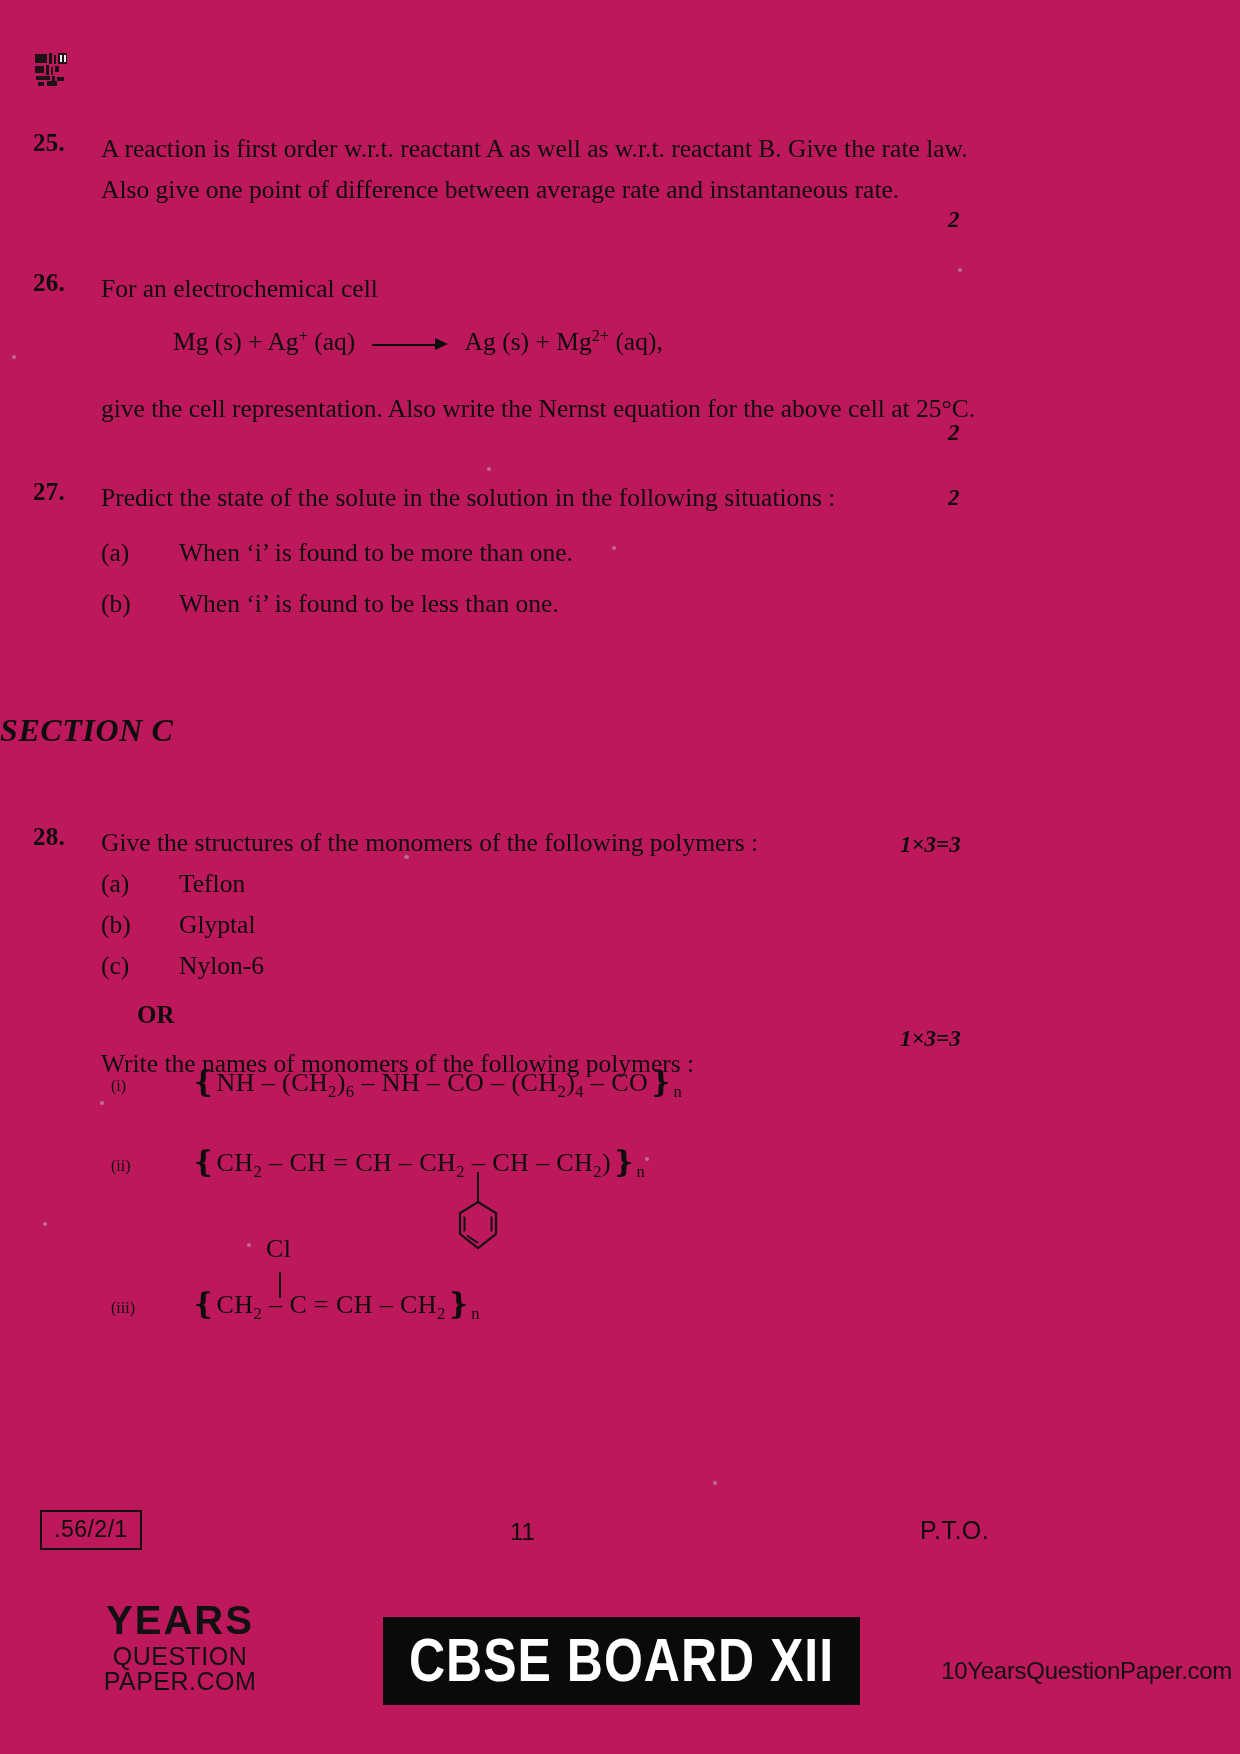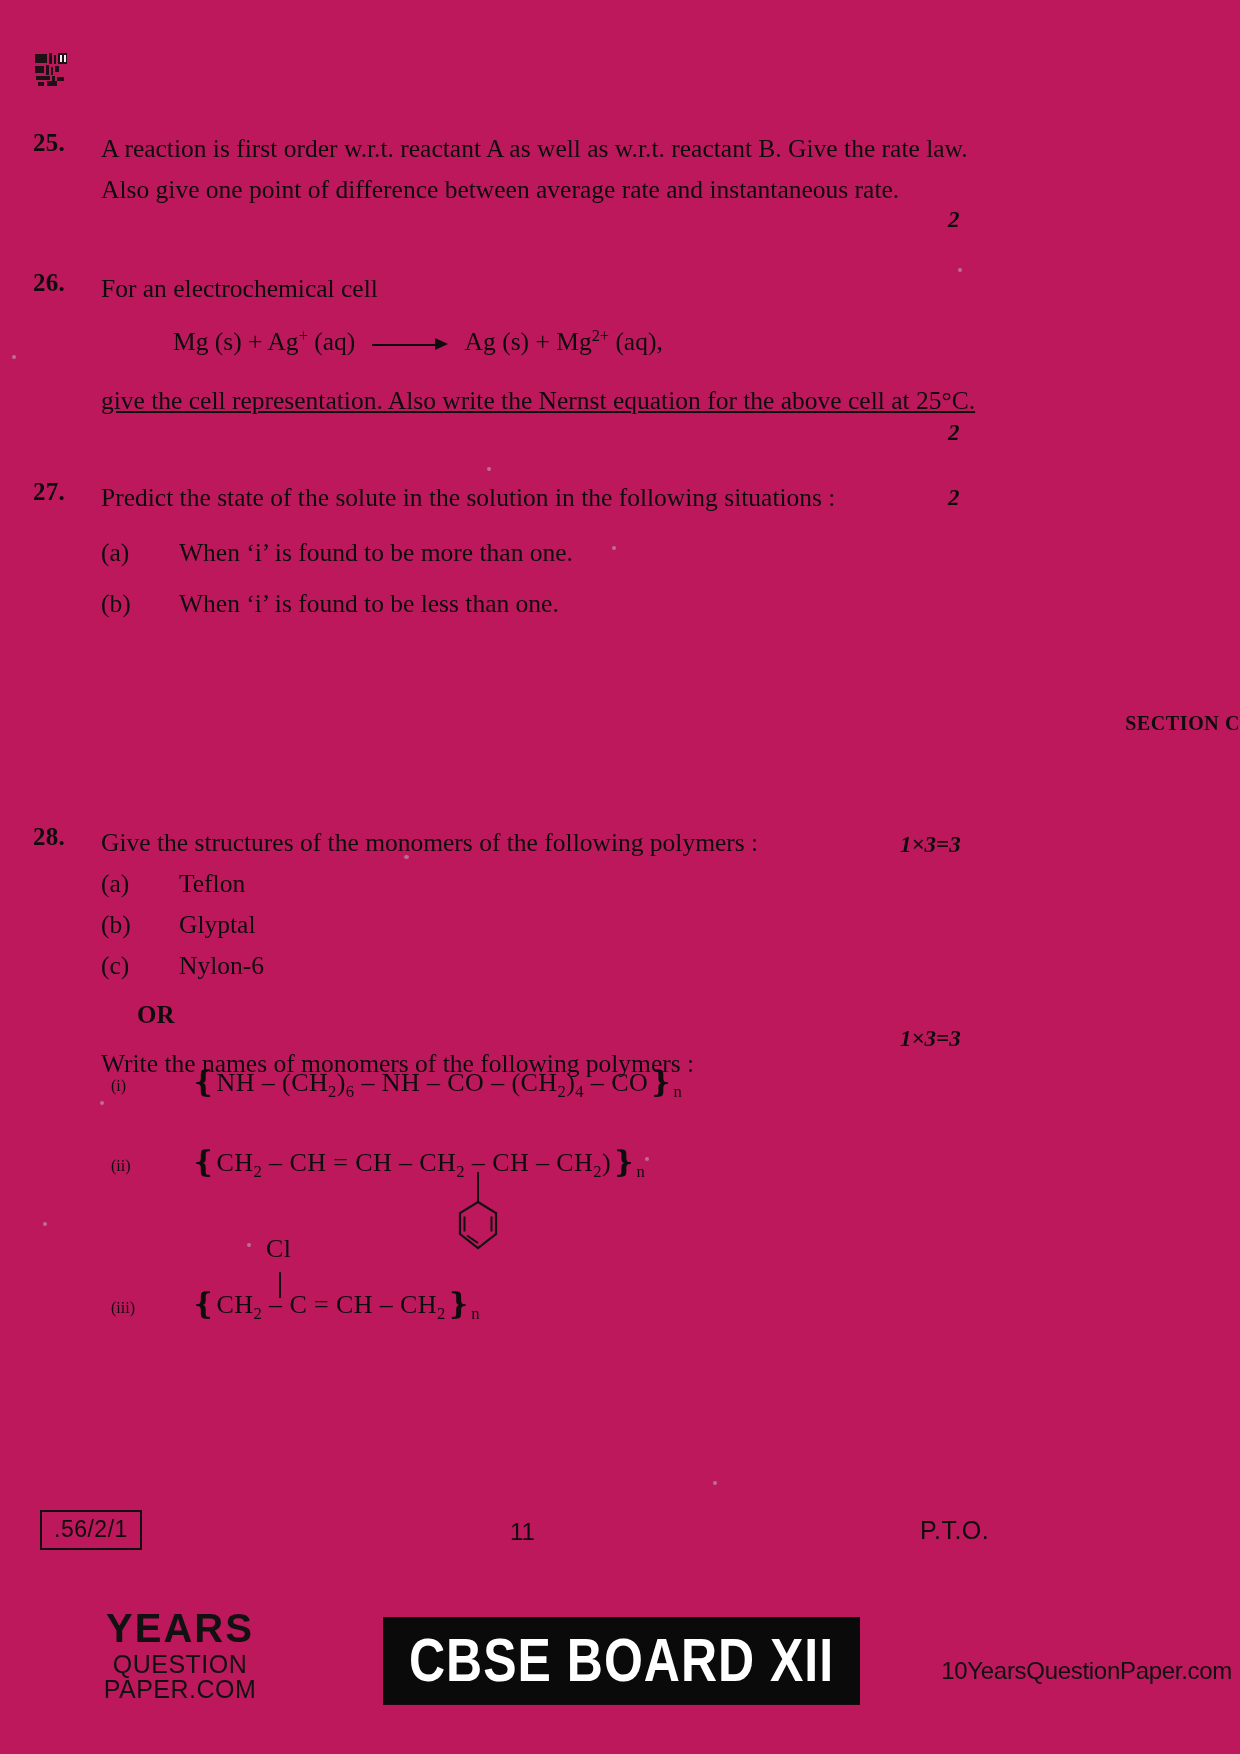--- a/index.html
+++ b/index.html
@@ -96,24 +96,25 @@
     right: 2px; top: 1.5px;
     border-left: 13px solid #0d0d0d;
     border-top: 6px solid transparent;
     border-bottom: 6px solid transparent;
   }
 
   
   .section-head {
     position: absolute;
     width: 100%;
-    text-align: right;
-    font-weight: bold;
-    font-size: 20px;
+    text-align: left;
+    font-weight: bold;
+    font-size: 32px;
     letter-spacing: .6px;
+    font-style: italic;
   }
   .or-head {
     font-weight: bold;
     font-size: 25px;
     margin-left: 196px;
   }
 
   
   .formula {
     font-size: 26px;
@@ -167,21 +168,21 @@
   .brand-10 {
     font-size: 62px;
     font-weight: bold;
     letter-spacing: 2px;
   }
   .brand-years {
     font-size: 40px;
     font-weight: bold;
     color: #111;
     letter-spacing: 2px;
-    margin-top: 16px;
+    margin-top: 8px;
   }
   .brand-qp {
     font-size: 25px;
     font-weight: normal;
     color: #111;
     letter-spacing: .5px;
     margin-top: 4px;
   }
   .brand-center {
     position: absolute;
@@ -253,21 +254,21 @@
         <span>Mg (s)</span>
         <span>+</span>
         <span><span>Ag</span><sup>+</sup></span>
         <span>(aq)</span>
         <span class="arrow"></span>
         <span>Ag (s)</span>
         <span>+</span>
         <span><span>Mg</span><sup>2+</sup></span>
         <span>(aq),</span>
       </div>
-      <p style="margin-top:12px;text-decoration:underline;">give the cell representation. Also write the Nernst equation for the above cell at 25°C.</p>
+      <p style="margin-top:20px;">give the cell representation. Also write the Nernst equation for the above cell at 25°C.</p>
     </div>
   </div>
   <div class="marks" style="left:948px; top:420px;">2</div>
 
   <div class="q" style="left:33px; top:477px; width:970px;">
     <div class="q-num">27.</div>
     <div class="q-body">
       <p>Predict the state of the solute in the solution in the following situations :</p>
       <div class="sub" style="margin-top:14px;">
         <span class="sub-label">(a)</span>

